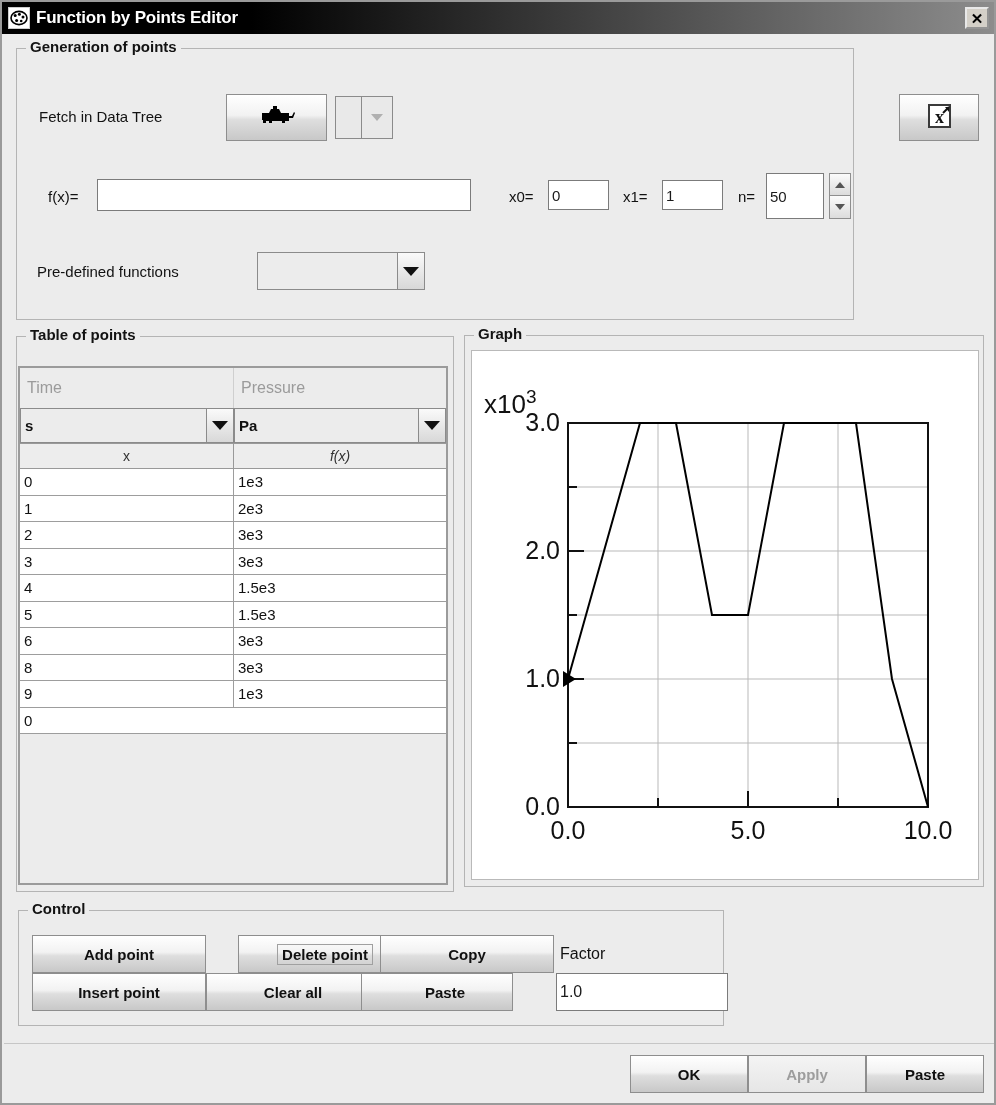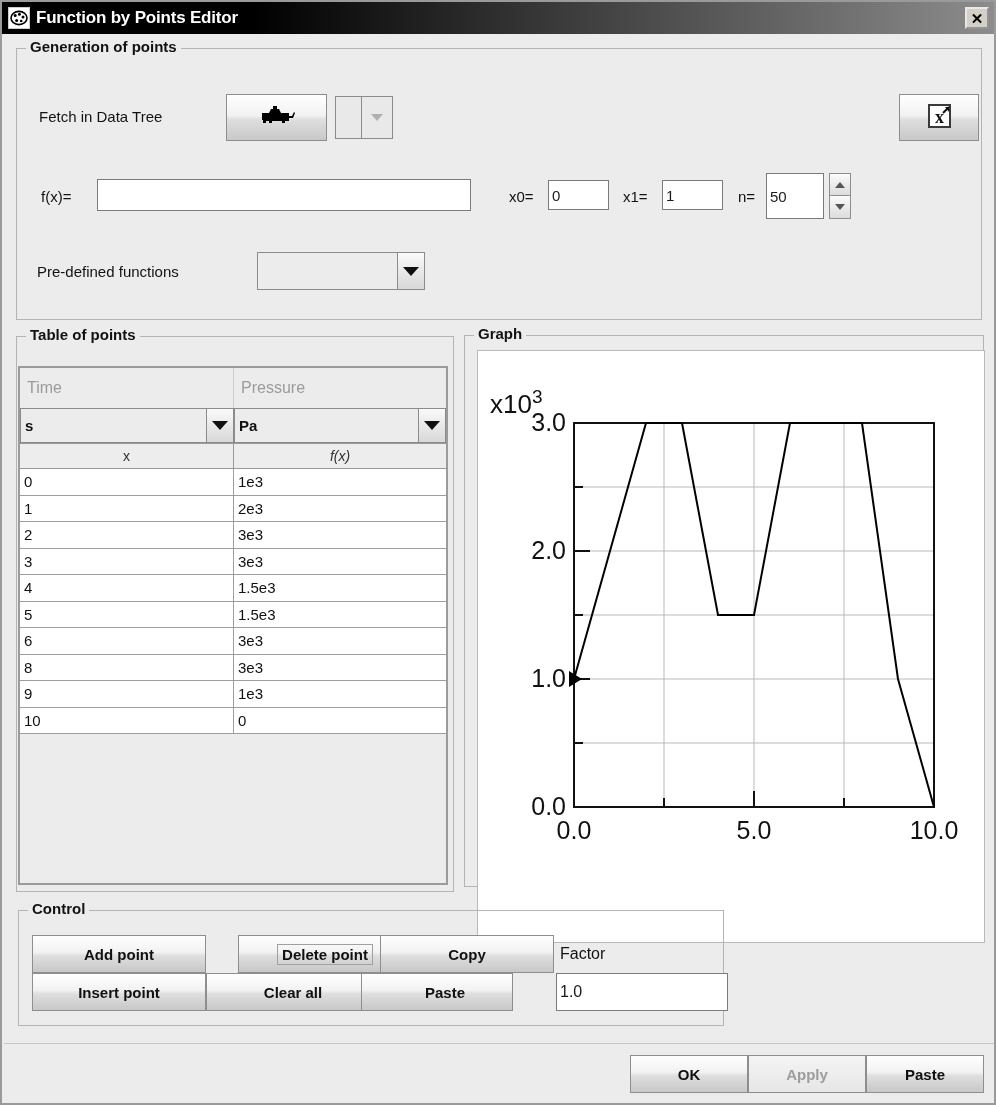--- a/index.html
+++ b/index.html
@@ -225,22 +225,22 @@
   .tbl-empty { background: #ececec; height: 140px; }
 
   
   #graphpanel {
     position: absolute;
     left: 462px; top: 333px;
     width: 520px; height: 552px;
   }
   #graphinner {
     position: absolute;
-    left: 12px; top: 14px;
-    width: 508px; height: 593px;
+    left: 6px; top: 14px;
+    width: 508px; height: 530px;
     background: #ffffff;
     border: 1px solid #b9b9b9;
   }
 
   
   #ctrlpanel { left: 16px; top: 908px; width: 706px; height: 116px; }
   .ctl-btn { position: absolute; height: 38px; }
 
   
   #bottombar {
@@ -272,21 +272,21 @@
         <circle cx="13" cy="8" r="1.5" fill="#000000"></circle>
         <circle cx="6.6" cy="11.4" r="1.5" fill="#000000"></circle>
         <circle cx="11.2" cy="12" r="1.3" fill="#000000"></circle>
       </svg>
     </div>
     <div class="tb-title">Function by Points Editor</div>
     <div class="tb-spacer"></div>
     <div class="tb-close">✕</div>
   </div>
 
-  <div class="tpanel" style="left:14px; top:46px; width:966px; height:272px;">
+  <div class="tpanel" style="left:14px; top:46px; width:838px; height:272px;">
     <div class="tlegend">Generation of points</div>
 
     <div class="lbl" style="position:absolute; left:22px; top:59px;">Fetch in Data Tree</div>
 
     <div class="jbtn" style="position:absolute; left:209px; top:45px; width:101px; height:47px;">
       <span>
         <svg width="38" height="24" viewBox="0 0 38 24">
           <path d="M4 16 L4 9 L11 9 L13 5 L21 5 L23 9 L31 9 L31 12 L34 12 L36 8 L37 9 L35 14 L31 14 L31 17 L27 17 L27 19 L24 19 L24 17 L14 17 L14 19 L11 19 L11 17 L8 17 L8 19 L5 19 L5 16 Z" fill="#000000"></path>
           <circle cx="9" cy="13" r="2.2" fill="#000000"></circle>
           <path d="M15 2 L19 2 L19 6 L15 6 Z" fill="#000000"></path>
@@ -305,21 +305,21 @@
       <span>
         <svg width="30" height="30" viewBox="0 0 30 30">
           <rect x="5" y="4" width="21" height="22" fill="#ffffff" stroke="#3a3a3a" stroke-width="2"></rect>
           <text x="11" y="22" font-family="Liberation Serif, serif" font-size="18" font-weight="bold" fill="#111111">x</text>
           <path d="M19 12 L25 6" stroke="#111111" stroke-width="2" fill="none"></path>
           <path d="M25 6 L25 11 L21 6 Z" fill="#111111"></path>
         </svg>
       </span>
     </div>
 
-    <div class="lbl" style="position:absolute; left:24px; top:139px;">f(x)=</div>
+    <div class="lbl" style="position:absolute; left:31px; top:139px;">f(x)=</div>
     <div class="jtf" style="position:absolute; left:80px; top:130px; width:374px; height:32px;"></div>
 
     <div class="lbl" style="position:absolute; left:492px; top:139px;">x0=</div>
     <div class="jtf" style="position:absolute; left:531px; top:131px; width:61px; height:30px;">0</div>
 
     <div class="lbl" style="position:absolute; left:606px; top:139px;">x1=</div>
     <div class="jtf" style="position:absolute; left:645px; top:131px; width:61px; height:30px;">1</div>
 
     <div class="lbl" style="position:absolute; left:721px; top:139px;">n=</div>
     <div class="jtf" style="position:absolute; left:749px; top:124px; width:58px; height:46px;">50</div>
@@ -402,21 +402,20 @@
         </div>
         <div class="trow">
           <div class="dcell d0">8</div>
           <div class="dcell d1">3e3</div>
         </div>
         <div class="trow">
           <div class="dcell d0">9</div>
           <div class="dcell d1">1e3</div>
         </div>
         <div class="trow">
-          <div class="dcell d0">10</div>
           <div class="dcell d1">0</div>
         </div>
       </div>
     <div class="tbl-empty"></div>
   </div>
 
   <div class="tpanel" id="graphpanel">
     <div class="tlegend">Graph</div>
     <div id="graphinner">
       <svg id="plot-svg" width="508" height="528" viewBox="0 0 508 528">

